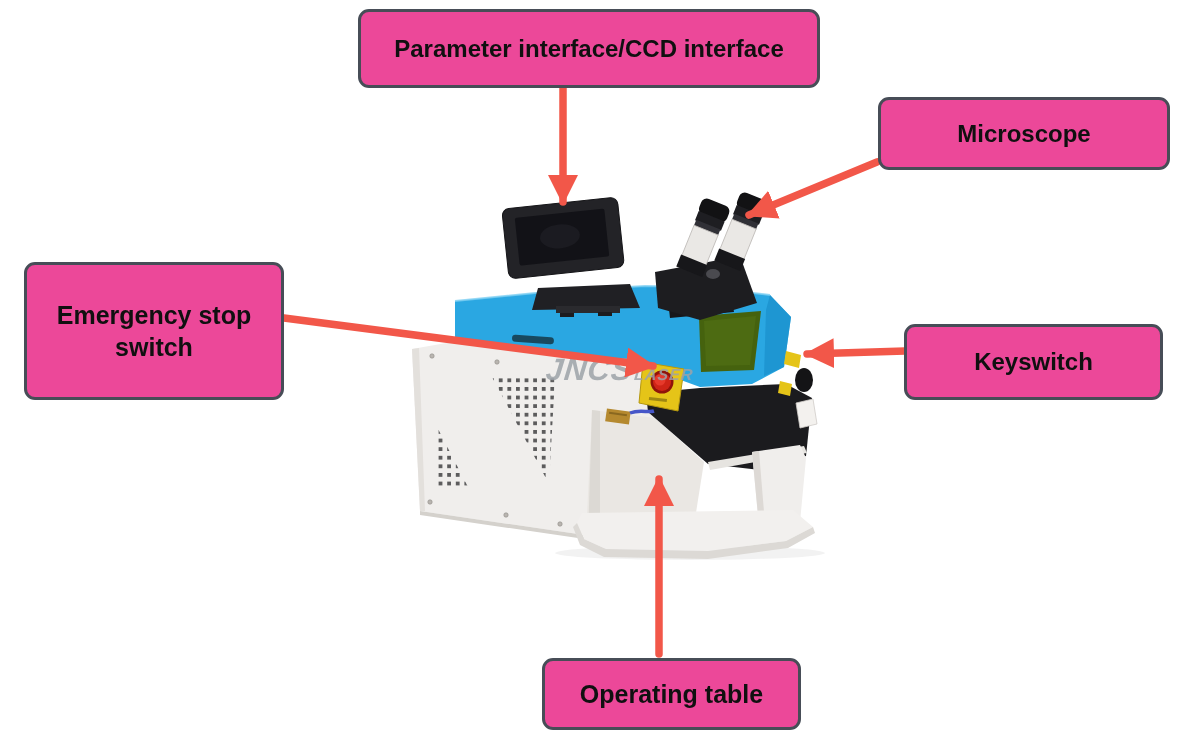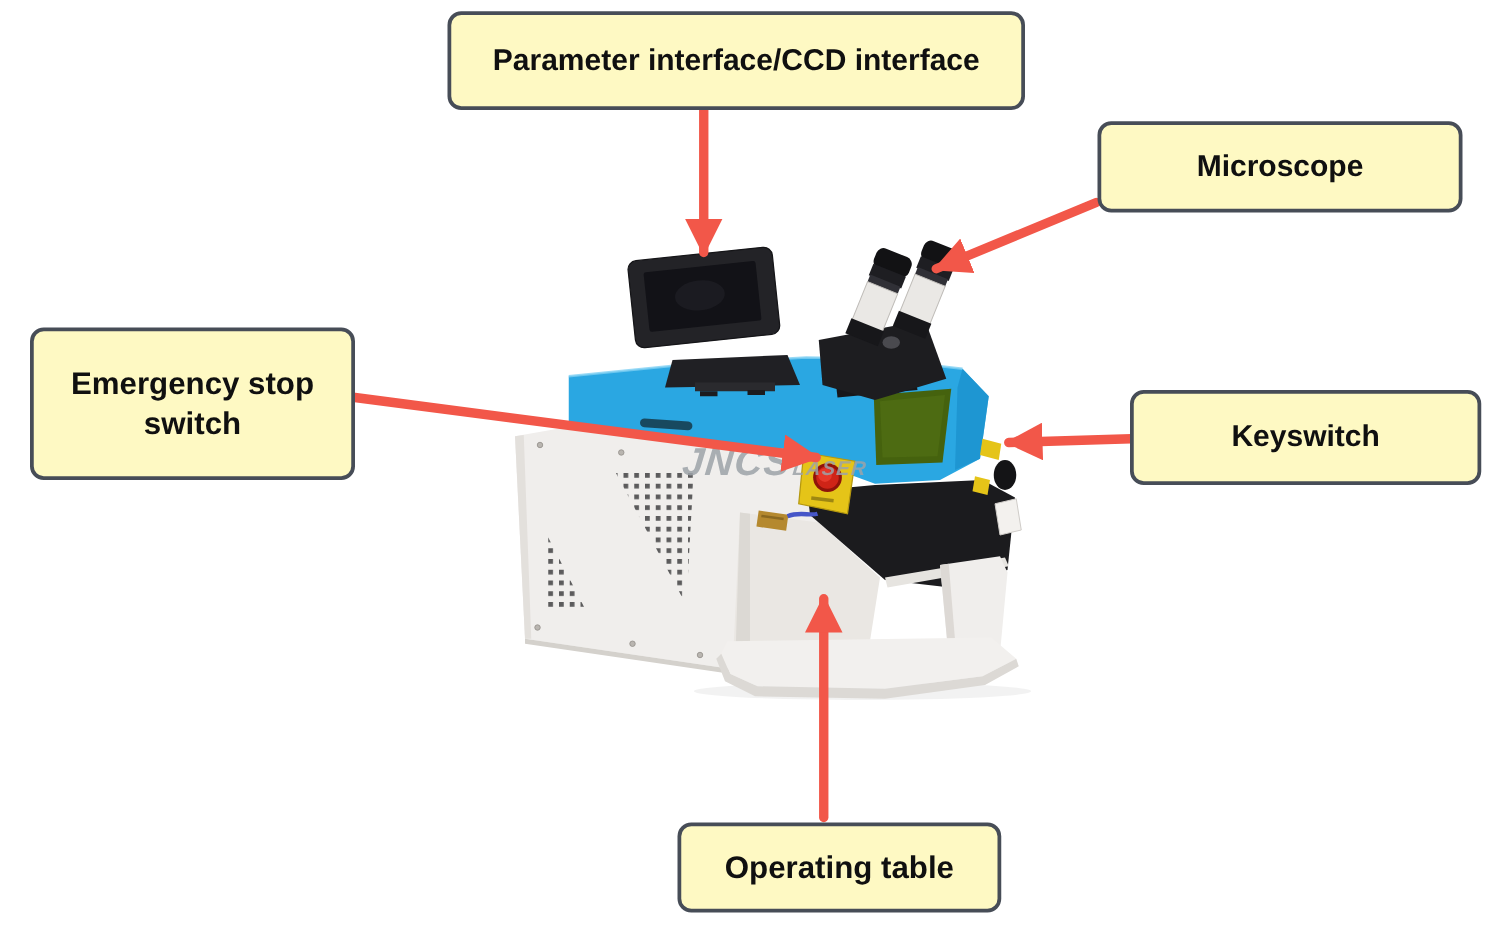--- a/index.html
+++ b/index.html
@@ -6,29 +6,29 @@
   .canvas{
     position:relative;width:1195px;height:746px;background:#ffffff;overflow:hidden;
     font-family:"Liberation Sans",sans-serif;
   }
   .layer{position:absolute;left:0;top:0;width:1195px;height:746px;}
   .machine-svg{z-index:1;}
   .arrows-svg{z-index:3;pointer-events:none;}
 
   
   .label-box{
-    position:absolute;z-index:4;background:#fef9c3;
+    position:absolute;z-index:4;background:#ec4899;
     border:3px solid var(--label-border,#474d57);border-radius:11px;
     display:flex;align-items:center;justify-content:center;text-align:center;
     color:var(--label-text,#101010);box-sizing:border-box;
   }
   .lb-param{left:358px;top:9px;width:462px;height:79px;font-size:24px;font-weight:600;}
   .lb-micro{left:878px;top:97px;width:292px;height:73px;font-size:24px;font-weight:600;}
-  .lb-estop{left:24px;top:262px;width:260px;height:122px;font-size:25px;font-weight:600;line-height:1.28;padding:0 14px;}
-  .lb-key{left:904px;top:312px;width:281px;height:76px;font-size:24px;font-weight:600;}
+  .lb-estop{left:24px;top:262px;width:260px;height:138px;font-size:25px;font-weight:600;line-height:1.28;padding:0 14px;}
+  .lb-key{left:904px;top:324px;width:259px;height:76px;font-size:24px;font-weight:600;}
   .lb-table{left:527px;top:658px;width:259px;height:72px;font-size:25px;font-weight:700;margin-left:15px;}
 
   
   .watermark{
     position:absolute;z-index:2;left:546px;top:352px;
     color:var(--watermark-gray,#9da3a9);opacity:.85;
     font-style:italic;font-weight:700;transform:skewX(-6deg);
     white-space:nowrap;letter-spacing:1px;
   }
   .watermark .wm-main{font-size:31px;}

